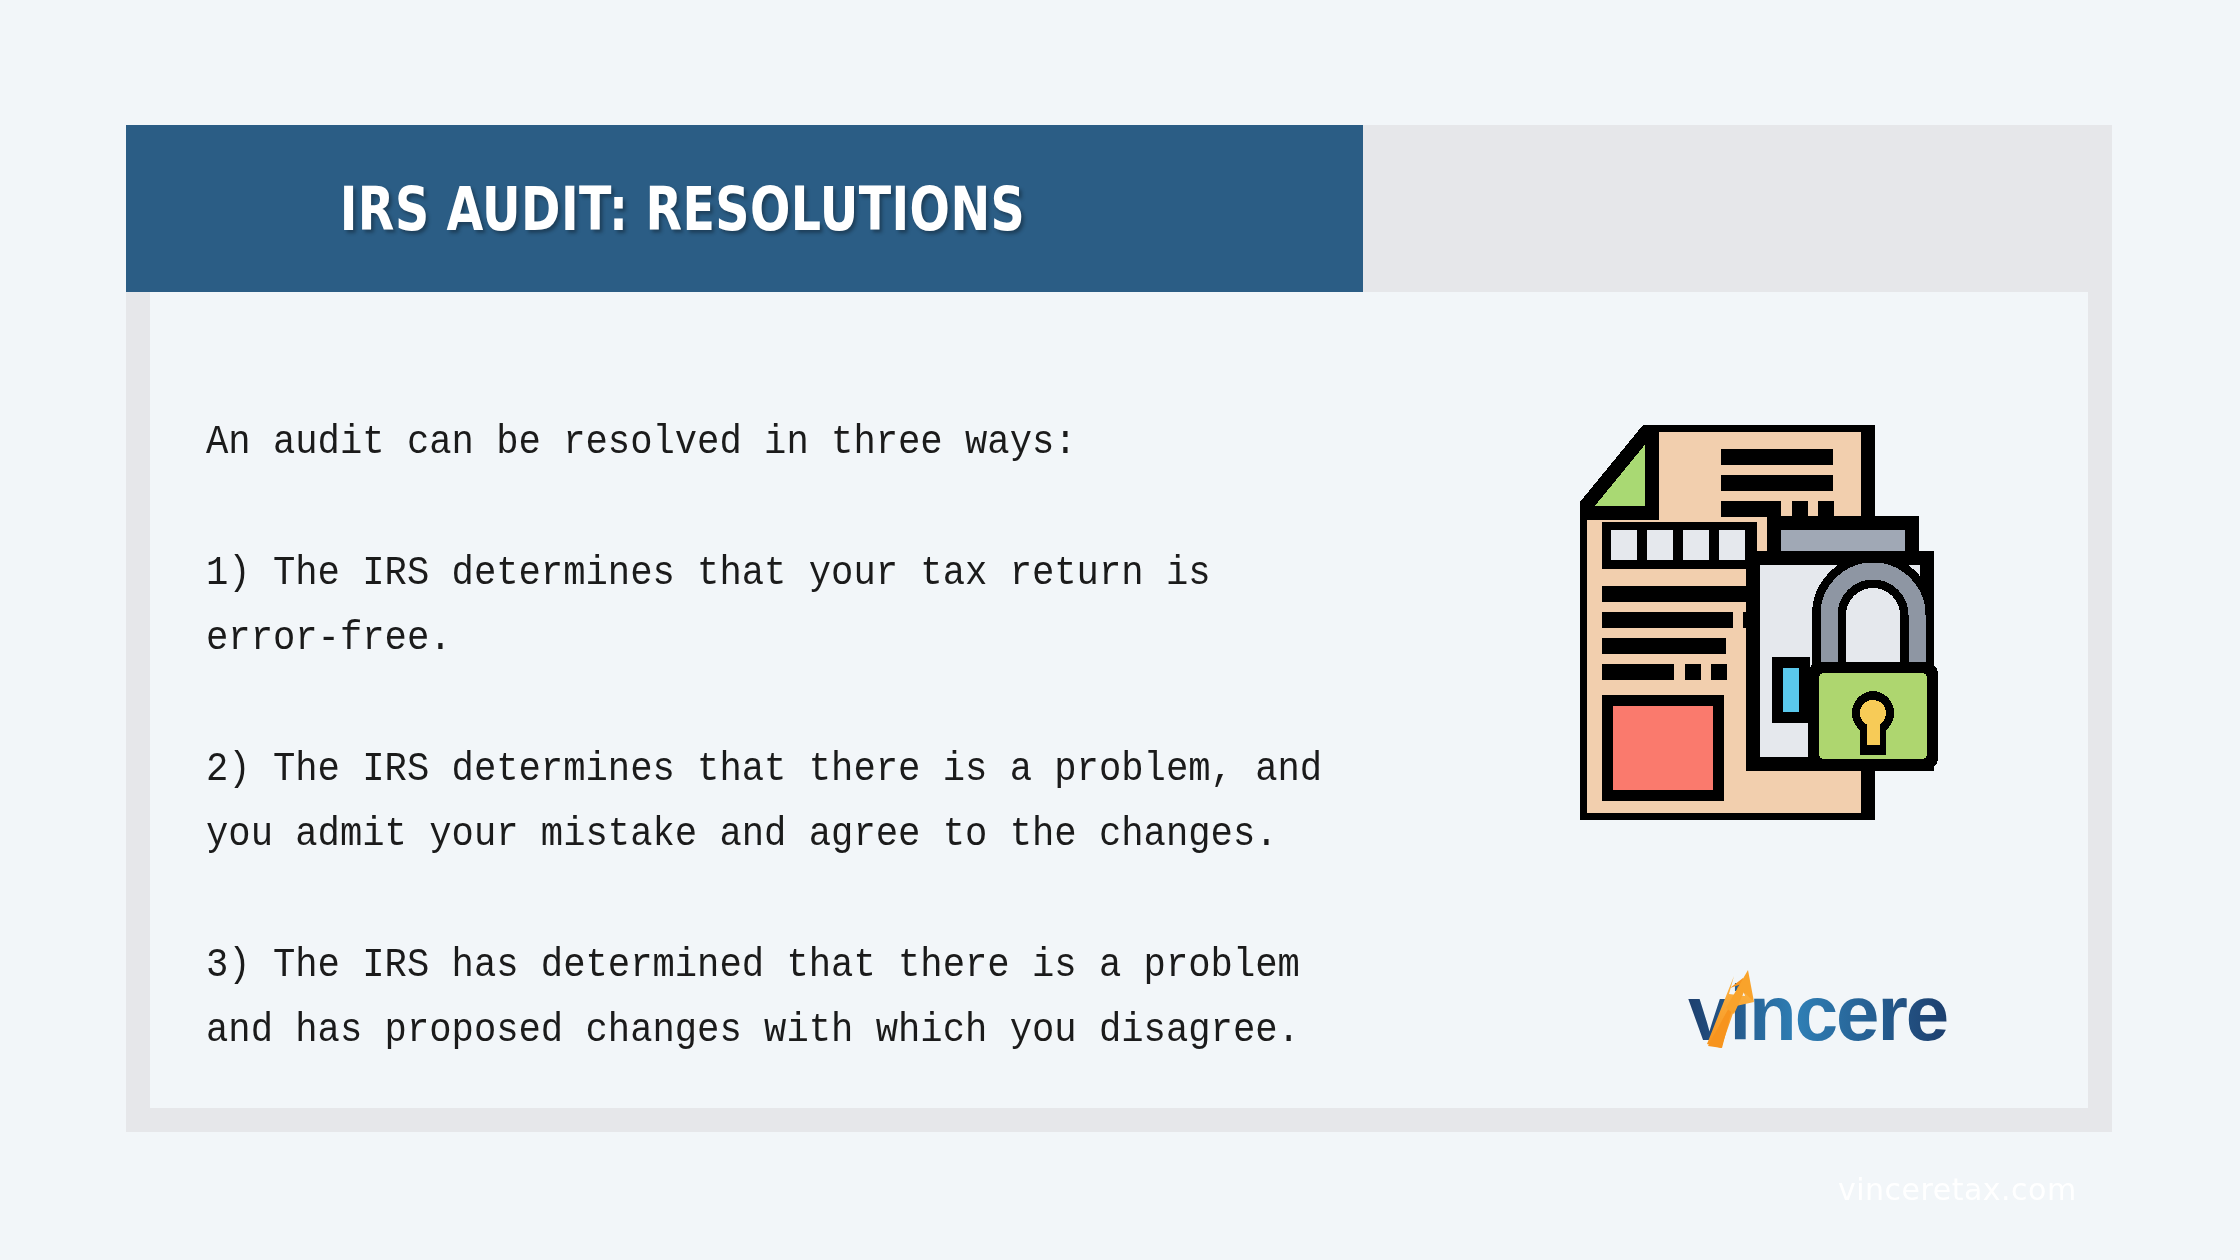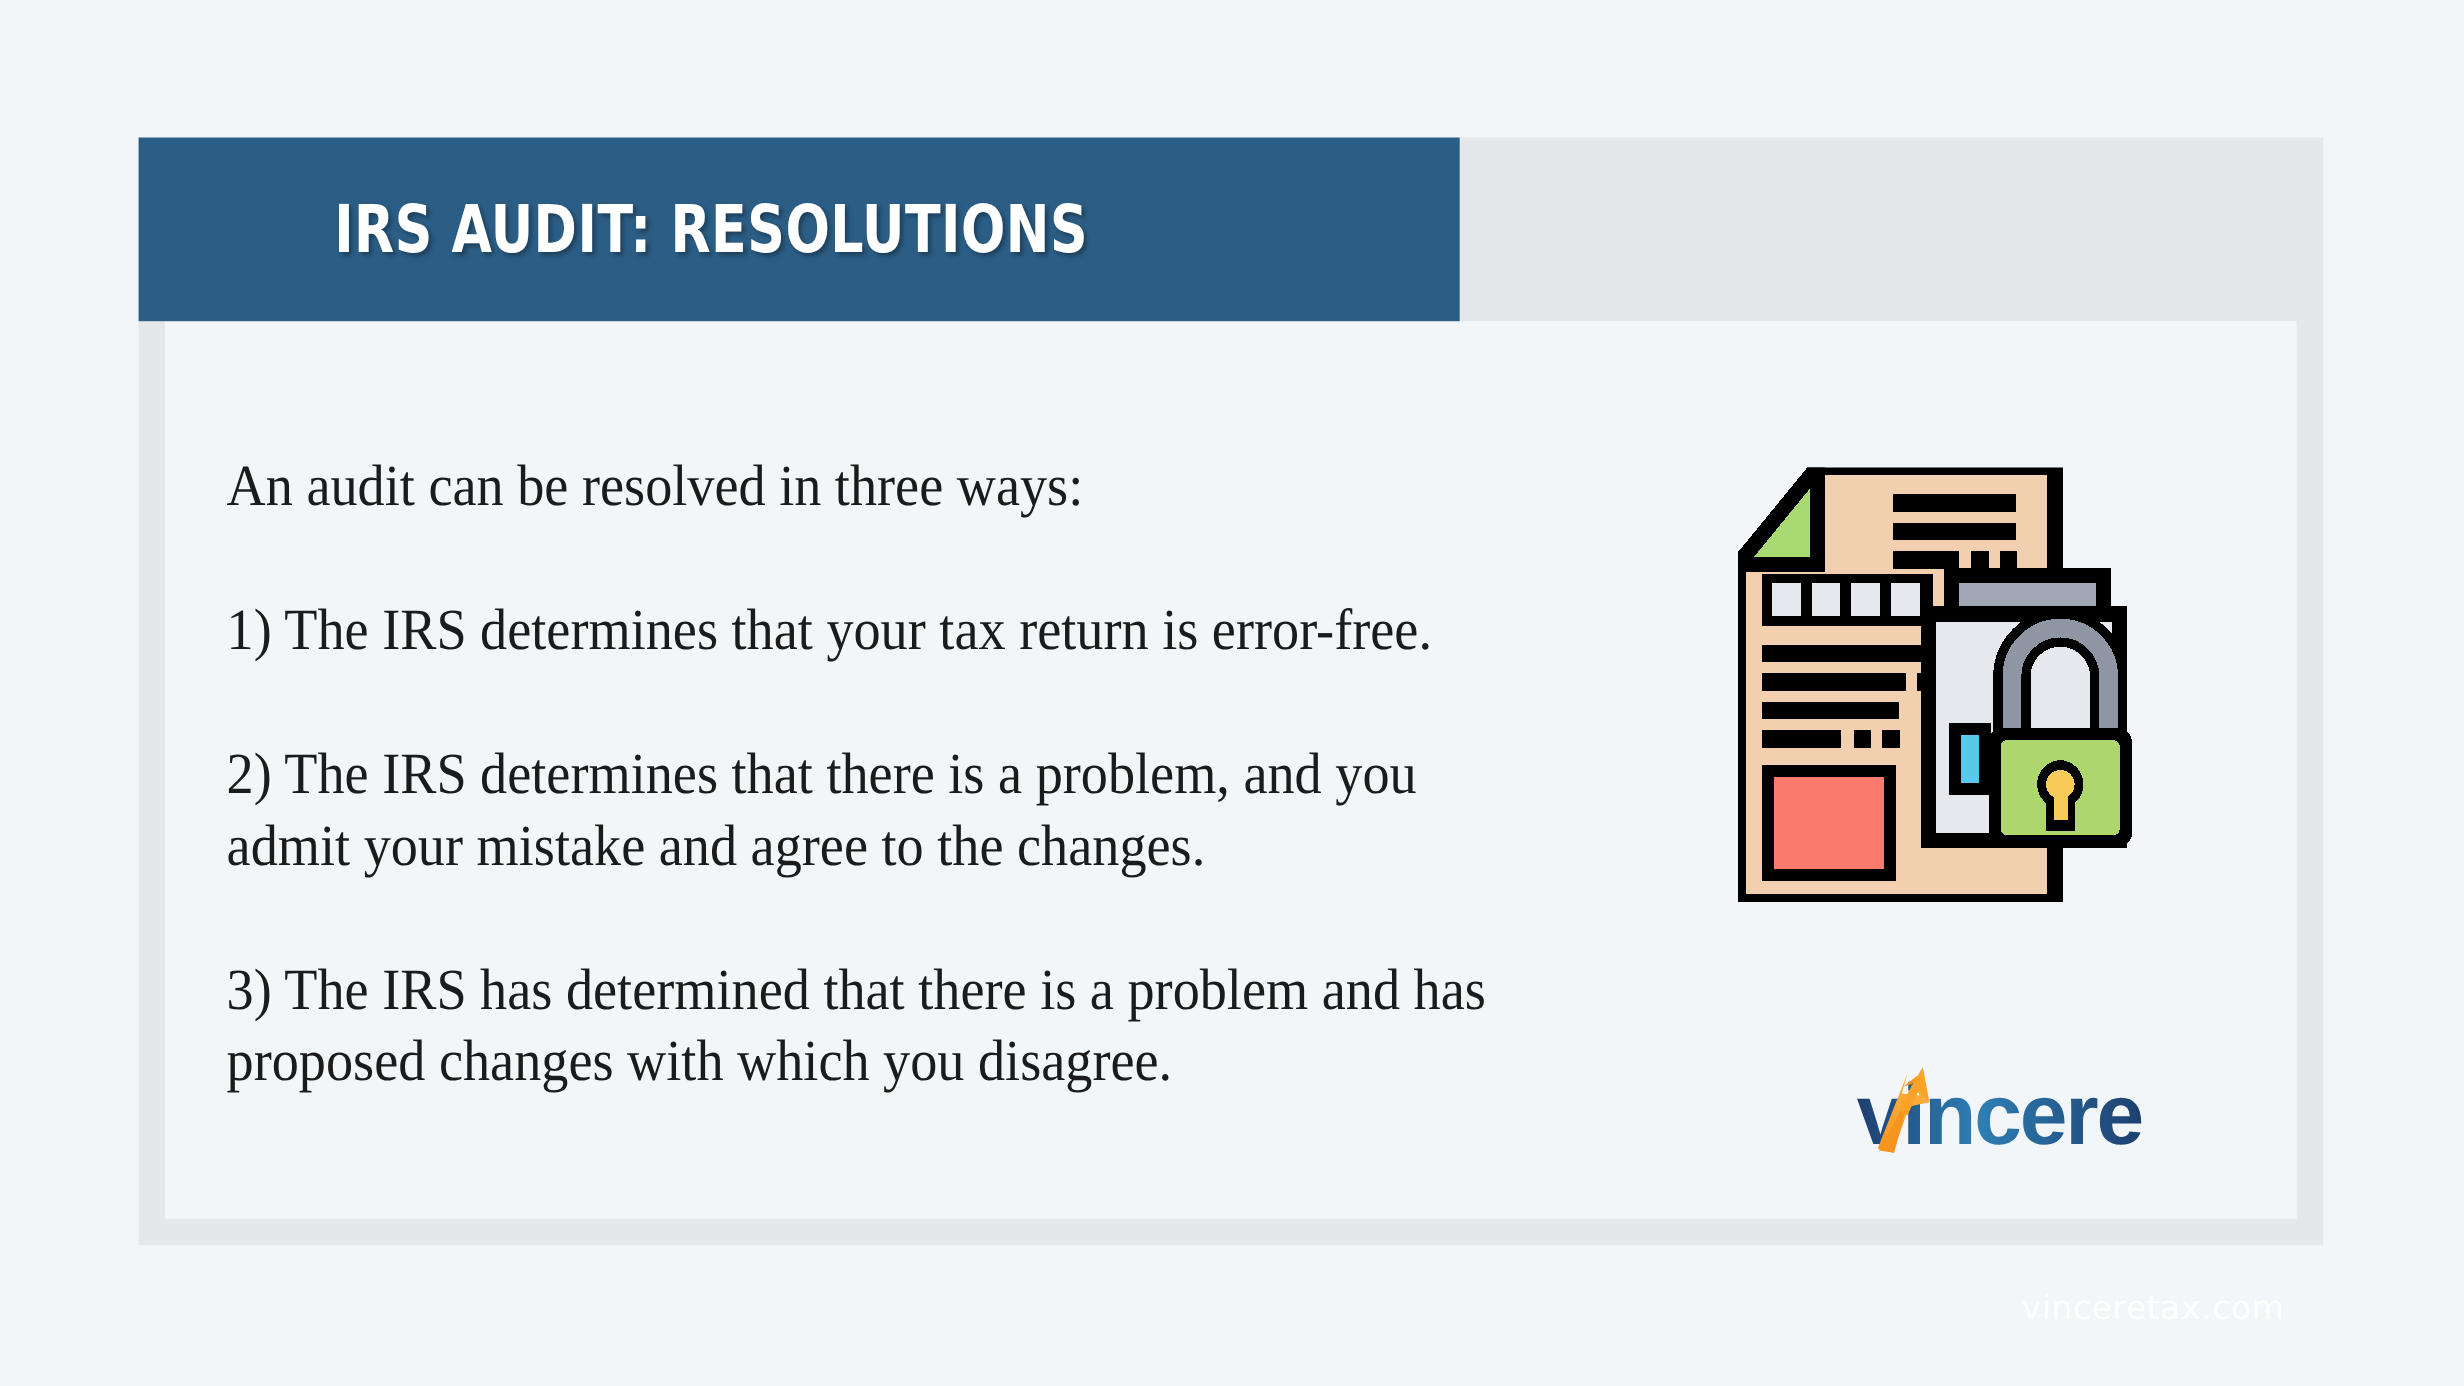--- a/index.html
+++ b/index.html
@@ -36,20 +36,21 @@
   
   #header-banner {
     position: absolute;
     left: 126px;
     top: 125px;
     width: 1201px;
     height: 167px;
     background: #2b5d85;
     display: flex;
     align-items: center;
+    padding-left: 36px;
   }
   #header-title {
     margin: 0;
     padding-left: 202px;
     color: #ffffff;
     font-family: "Liberation Sans Narrow", "DejaVu Sans Condensed", "Liberation Sans", sans-serif;
     font-size: 60px;
     font-weight: bold;
     letter-spacing: 0.5px;
     line-height: 1;
@@ -59,22 +60,22 @@
     transform-origin: left center;
   }
 
   
   #body-copy {
     position: absolute;
     left: 206px;
     top: 410px;
     width: 1240px;
     color: #1b1b1b;
-    font-family: Liberation Serif, serif;
-    font-size: 53px;
+    font-family: Liberation Mono, monospace;
+    font-size: 40px;
     line-height: 65px;
   }
   #body-copy p {
     margin: 0 0 66px 0;
     transform: scaleX(0.93);
     transform-origin: left top;
   }
   #body-copy p:last-child { margin-bottom: 0; }
 
   

